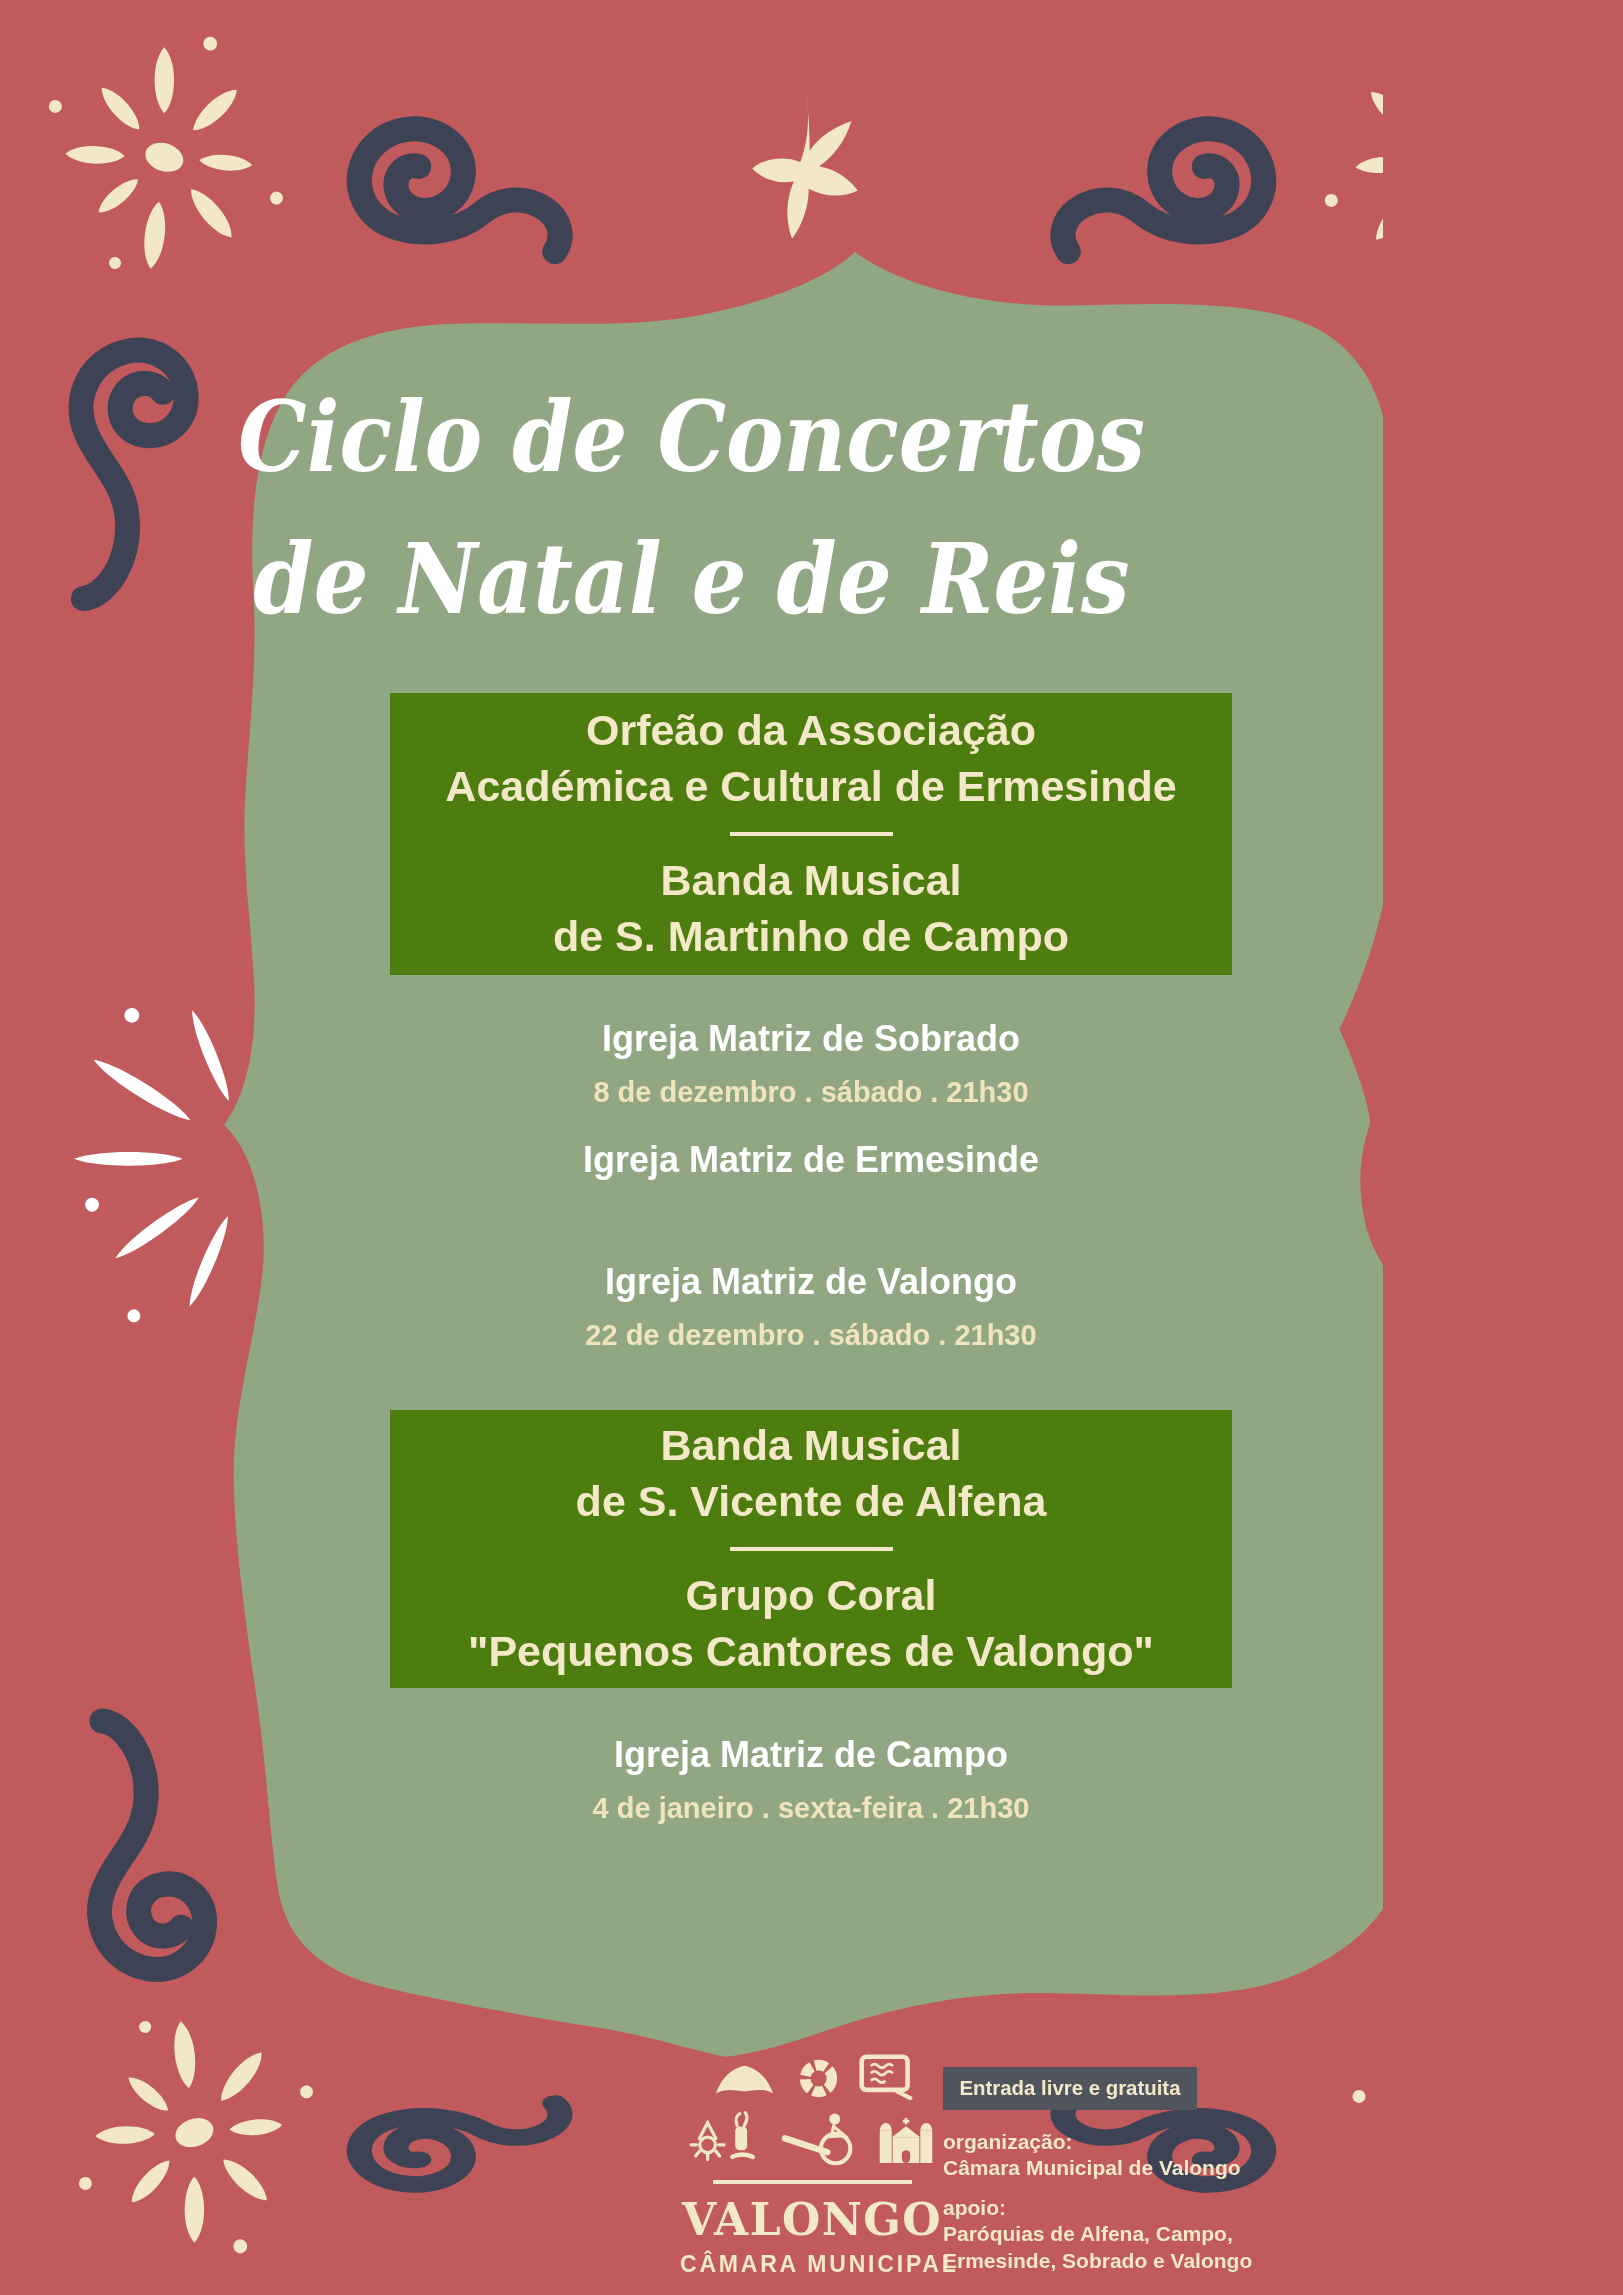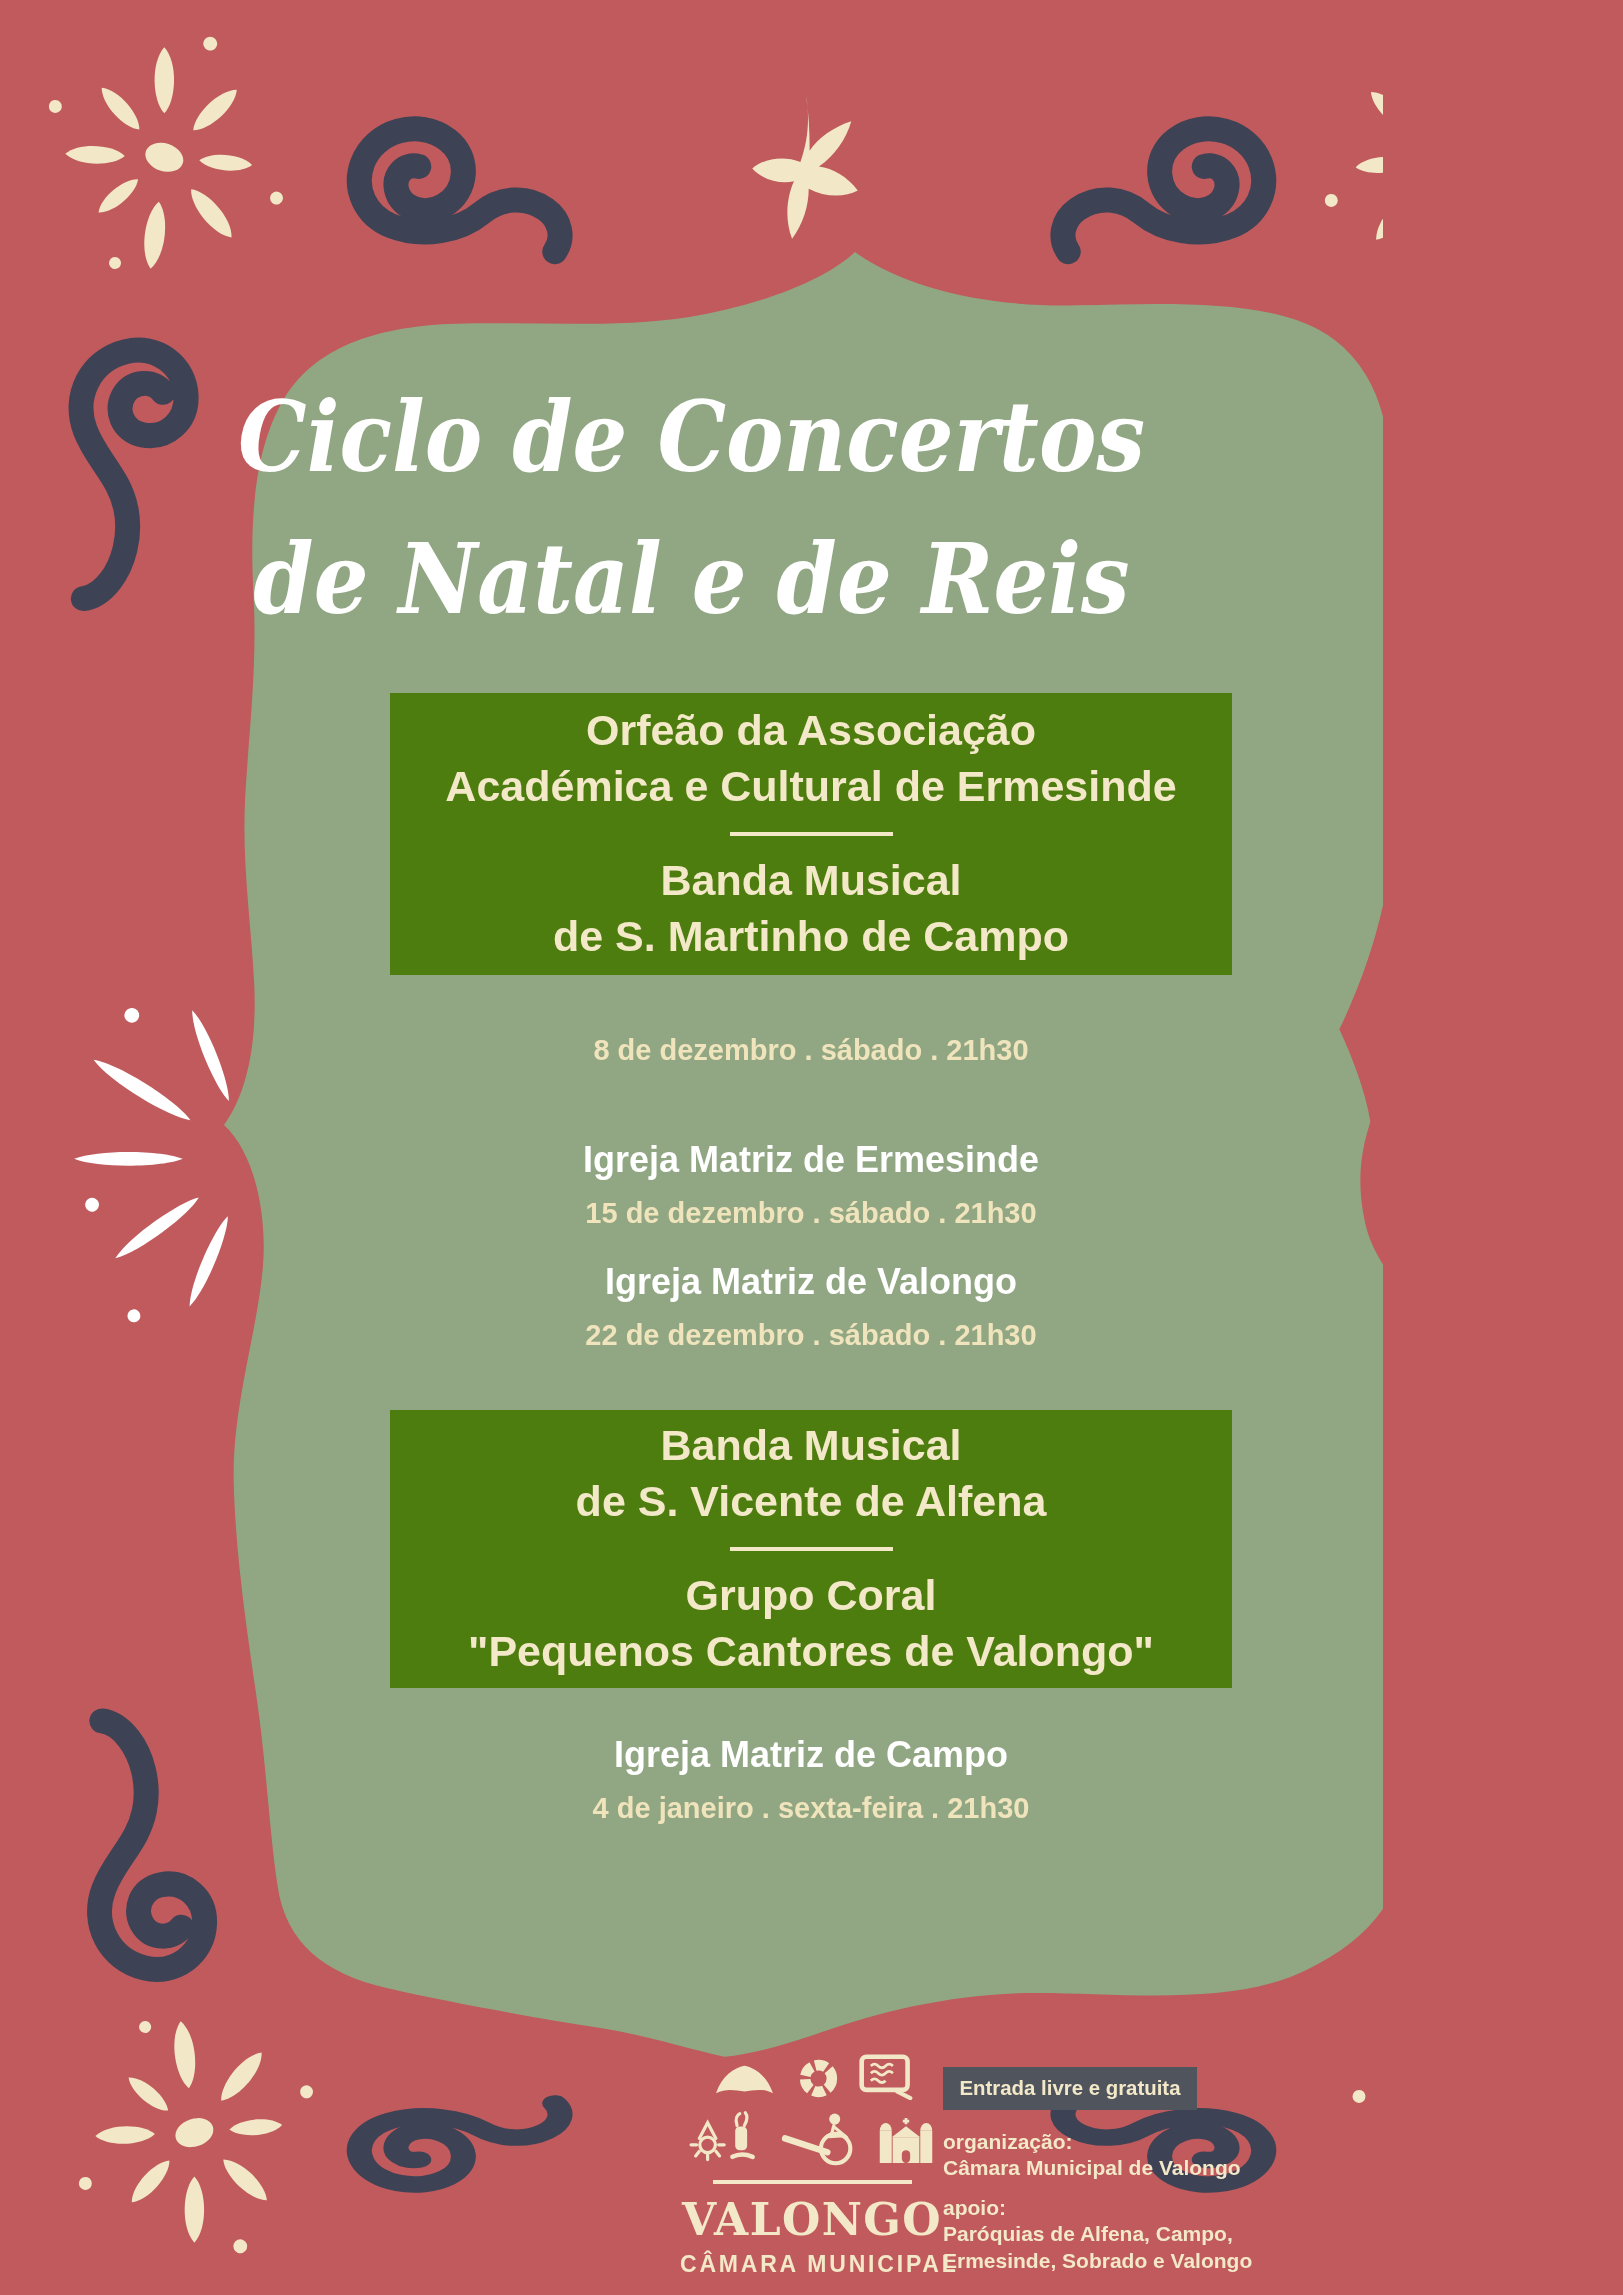--- a/index.html
+++ b/index.html
@@ -146,25 +146,25 @@
 
   <section class="program-box box1">
     <div class="box-line">Orfeão da Associação</div>
     <div class="box-line">Académica e Cultural de Ermesinde</div>
     <div class="box-divider"></div>
     <div class="box-line">Banda Musical</div>
     <div class="box-line">de S. Martinho de Campo</div>
   </section>
 
   <div class="event ev1">
+    <div class="event-venue">Igreja Matriz de Sobrado</div>
     <div class="event-date">8 de dezembro . sábado . 21h30</div>
   </div>
   <div class="event ev2">
     <div class="event-venue">Igreja Matriz de Ermesinde</div>
-    <div class="event-date">15 de dezembro . sábado . 21h30</div>
   </div>
   <div class="event ev3">
     <div class="event-venue">Igreja Matriz de Valongo</div>
     <div class="event-date">22 de dezembro . sábado . 21h30</div>
   </div>
 
   <section class="program-box box2">
     <div class="box-line">Banda Musical</div>
     <div class="box-line">de S. Vicente de Alfena</div>
     <div class="box-divider"></div>

